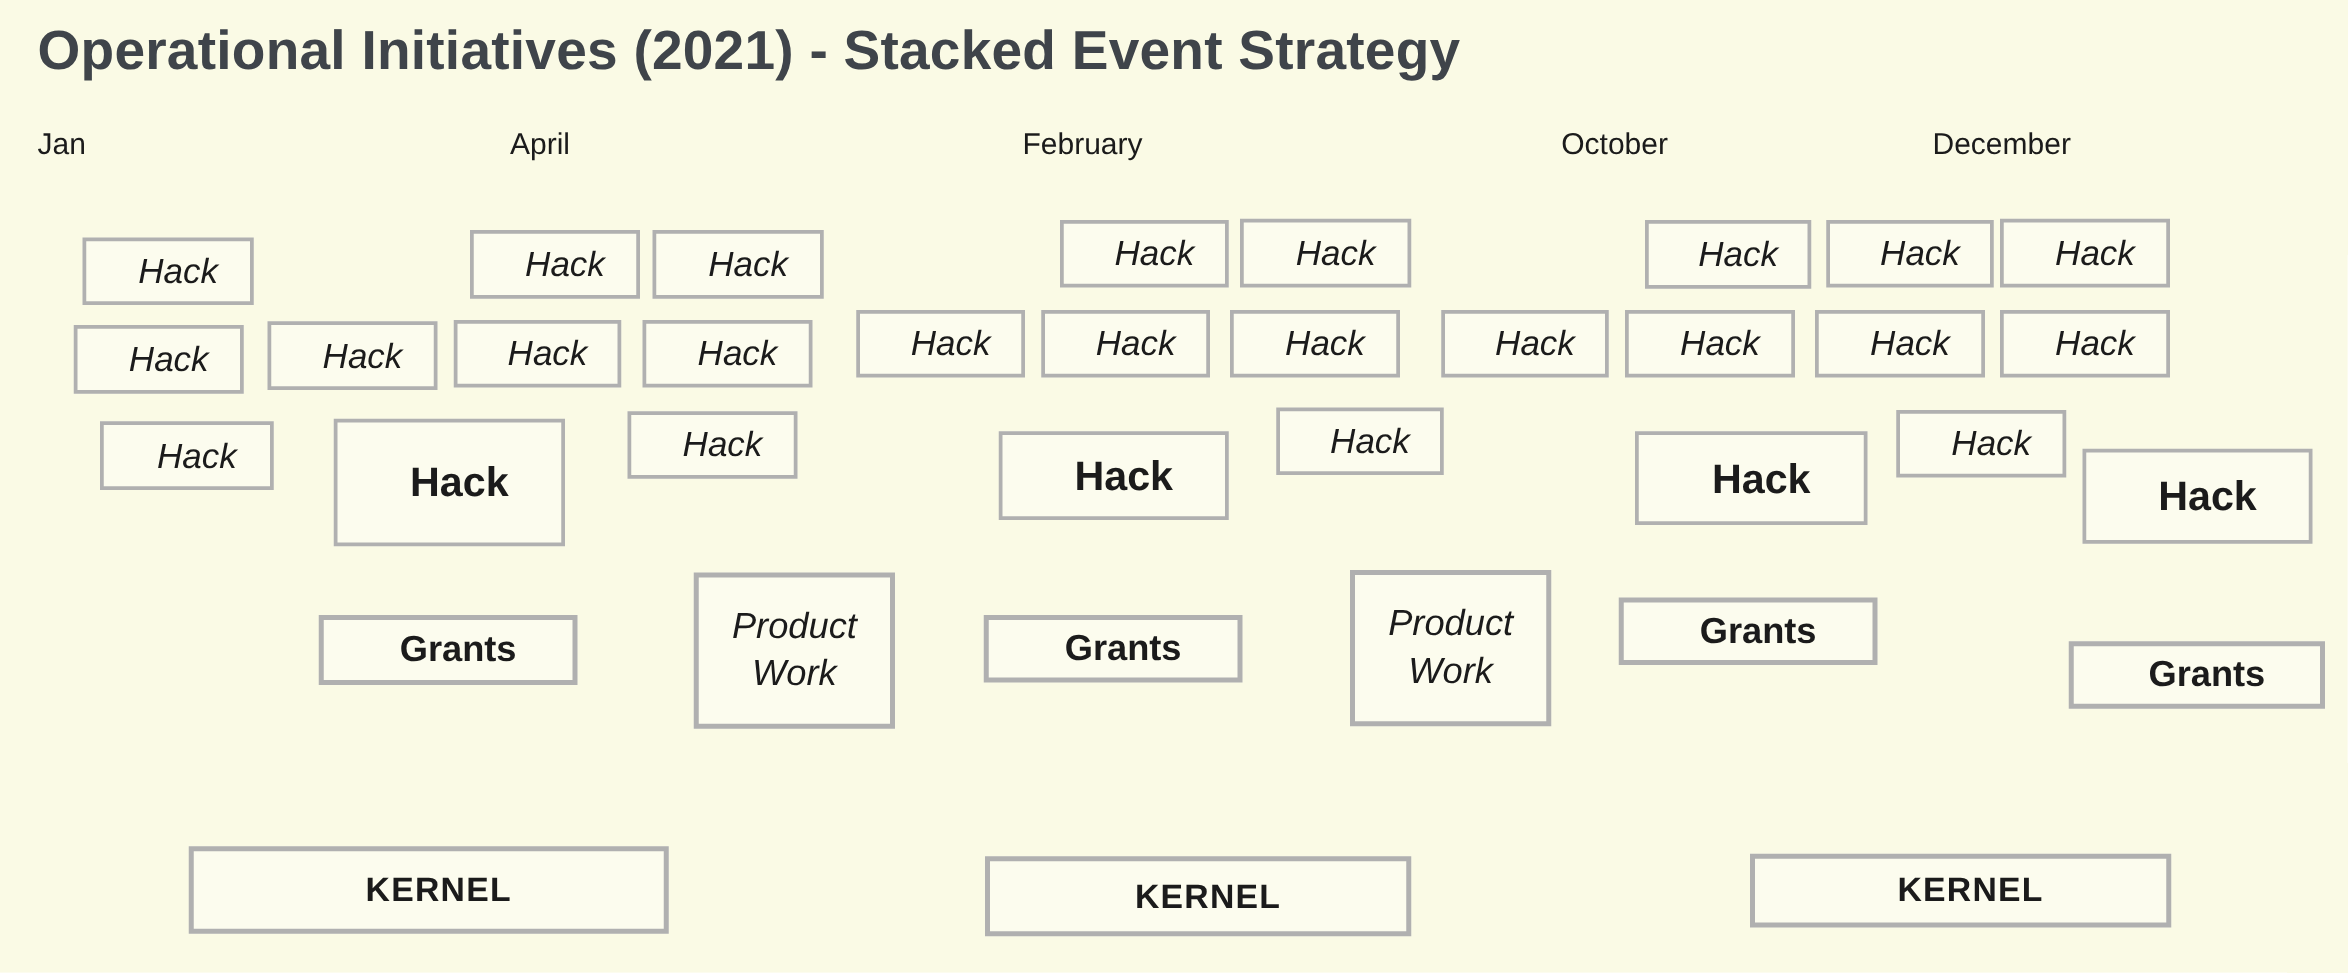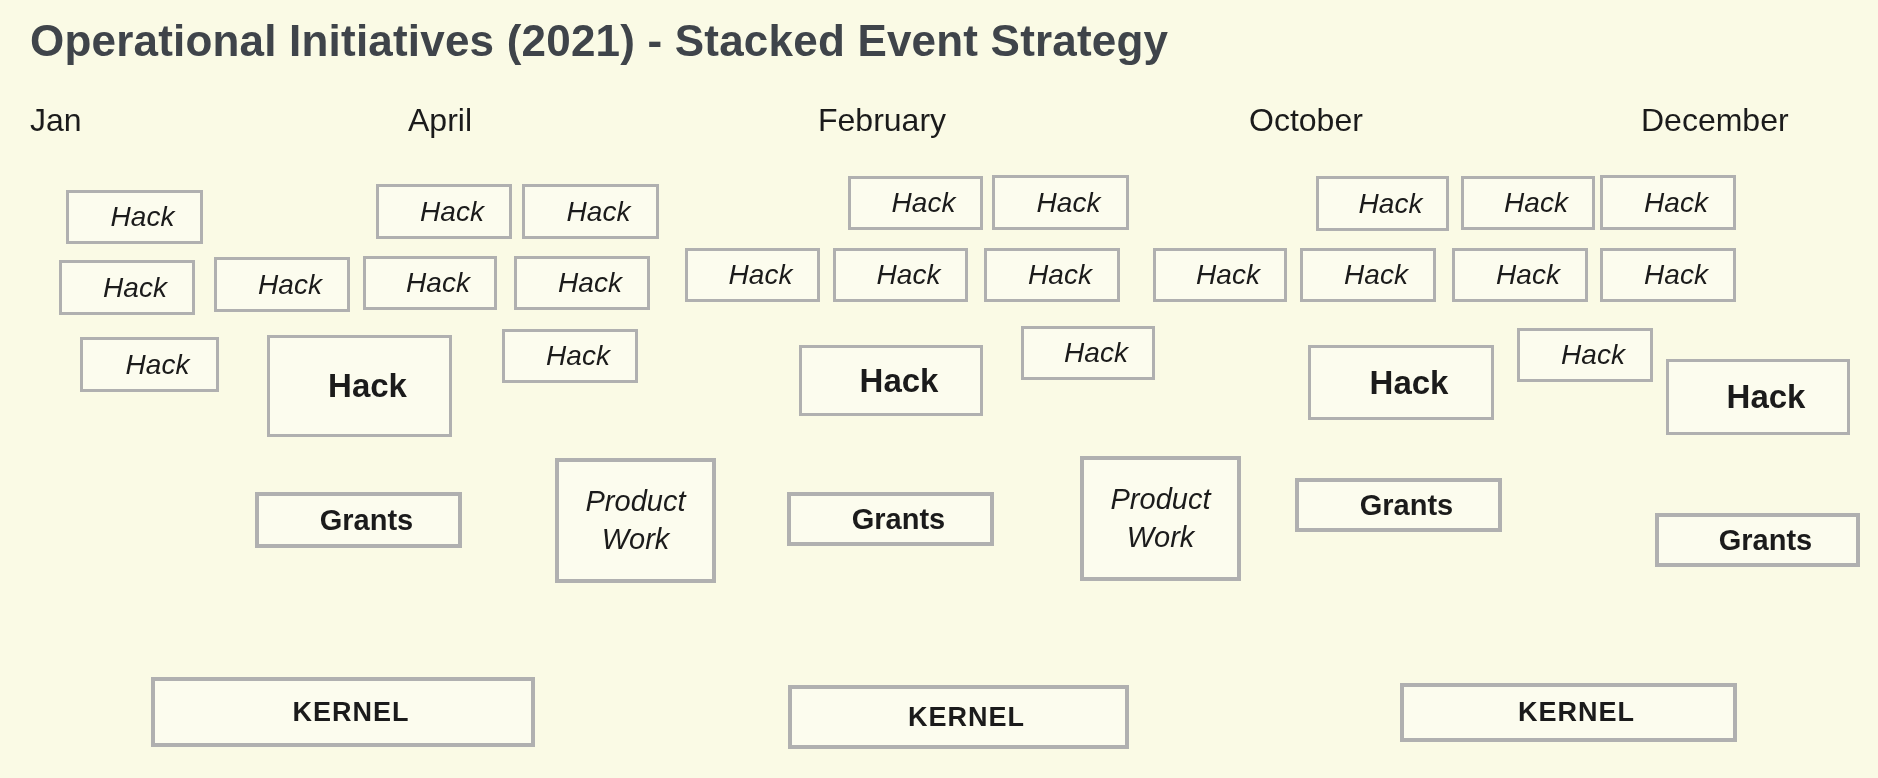--- a/index.html
+++ b/index.html
@@ -21,21 +21,21 @@
     left: 30px;
     top: 16px;
     font-size: 44px;
     font-weight: 700;
     letter-spacing: 0.2px;
     color: var(--title, #3f444a);
     white-space: nowrap;
   }
   .month {
     position: absolute;
-    font-size: 32px;
+    font-size: 24px;
     color: var(--text, #1b1b1b);
     white-space: nowrap;
     line-height: 1;
   }
   .box {
     position: absolute;
     box-sizing: border-box;
     display: flex;
     align-items: center;
     justify-content: center;
@@ -78,21 +78,21 @@
 </head>
 <body>
 
 <div id="canvas" style="--bg: #fafae5; --fill: #fcfcee; --border: #b0b0b0; --text: #1b1b1b; --title: #3f444a;">
   <div class="title">Operational Initiatives (2021) - Stacked Event Strategy</div>
 
 <div class="month" style="left: 30px; top: 104px;">Jan</div>
     <div class="month" style="left: 408px; top: 104px;">April</div>
     <div class="month" style="left: 818px; top: 104px;">February</div>
     <div class="month" style="left: 1207px; top: 104px; margin-left: 42px;">October</div>
-    <div class="month" style="left: 1641px; top: 104px;">December</div>
+    <div class="month" style="left: 1546px; top: 104px;">December</div>
     <div class="box k-hack-italic" style="left: 66px; top: 190px; width: 137px; height: 54px;">Hack</div>
     <div class="box k-hack-italic" style="left: 376px; top: 184px; width: 136px; height: 55px;">Hack</div>
     <div class="box k-hack-italic" style="left: 522px; top: 184px; width: 137px; height: 55px;">Hack</div>
     <div class="box k-hack-italic" style="left: 848px; top: 176px; width: 135px; height: 54px;">Hack</div>
     <div class="box k-hack-italic" style="left: 992px; top: 175px; width: 137px; height: 55px;">Hack</div>
     <div class="box k-hack-italic" style="left: 1316px; top: 176px; width: 133px; height: 55px;">Hack</div>
     <div class="box k-hack-italic" style="left: 1461px; top: 176px; width: 134px; height: 54px;">Hack</div>
     <div class="box k-hack-italic" style="left: 1600px; top: 175px; width: 136px; height: 55px;">Hack</div>
     <div class="box k-hack-italic" style="left: 59px; top: 260px; width: 136px; height: 55px;">Hack</div>
     <div class="box k-hack-italic" style="left: 214px; top: 257px; width: 136px; height: 55px;">Hack</div>

